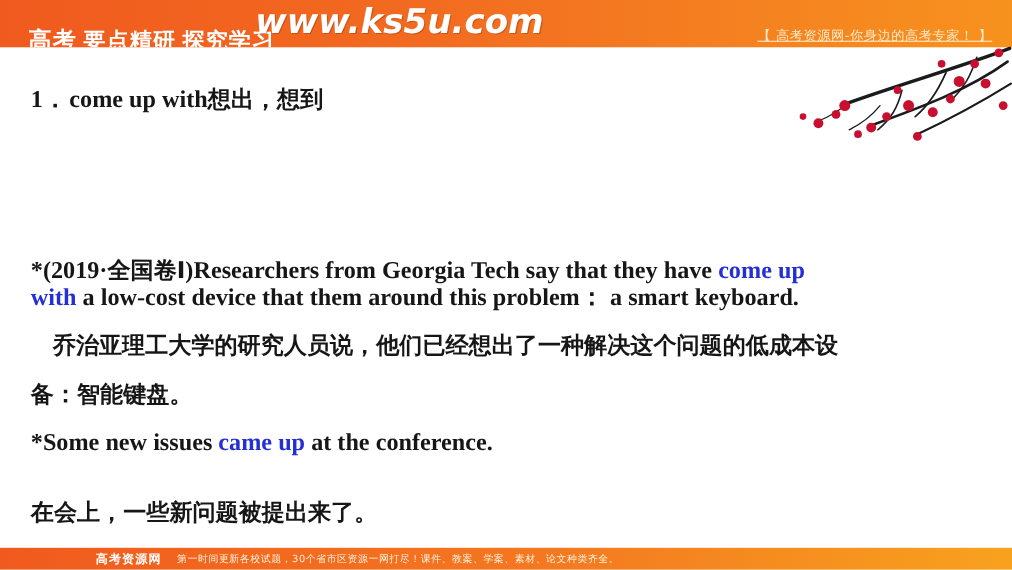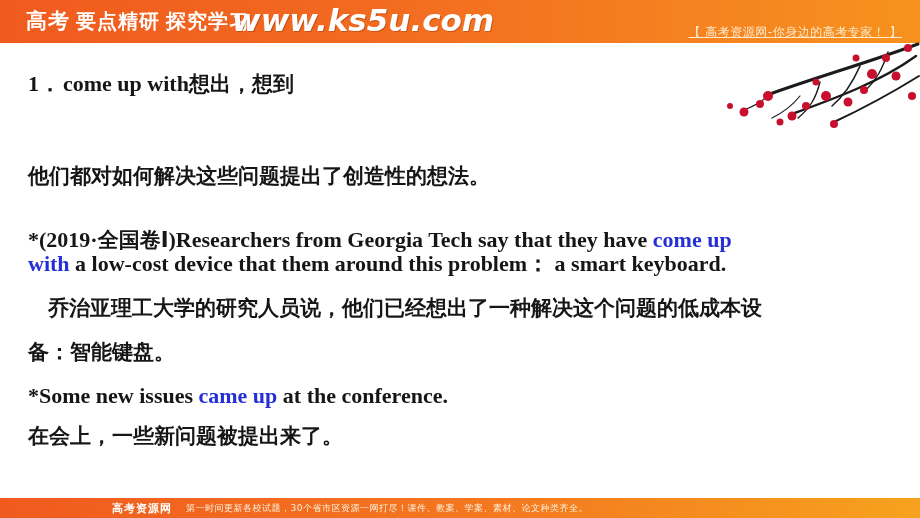--- a/index.html
+++ b/index.html
@@ -24,21 +24,21 @@
   
   .header {
     position: absolute;
     left: 0; top: 0;
     width: 920px; height: 43px;
     background: linear-gradient(90deg, #f05a1e 0%, #f26a20 40%, #f58220 75%, #f7921e 100%);
     overflow: hidden;
   }
   .header-left {
     position: absolute;
-    left: 26px; top: 7px;
+    left: 26px; top: 23px;
     display: flex;
     align-items: center;
     gap: 6px;
     white-space: nowrap;
     justify-content: flex-end;
   }
   .gk-logo {
     font-family: "DejaVu Sans", sans-serif;
     font-weight: bold;
     font-size: 21px;
@@ -78,59 +78,59 @@
     position: absolute;
     left: 0; top: 43px;
     width: 920px;
     height: 455px;
   }
   .line {
     position: absolute;
     left: 28px;
     width: 870px;
     font-size: 22px;
-    line-height: 26px;
+    line-height: 38px;
     color: #161616;
     white-space: normal;
   }
   .en { font-family: "Liberation Serif", serif; font-weight: bold; }
   .cn { font-family: "DejaVu Sans", sans-serif; font-weight: bold; font-size: 21px; }
   .blue { color: #2430d6; }
   .mixed .cn { font-size: 21px; }
 
   .l1 { top: 28px;  }
   .l2 { top: 78px;  }
   .l3 { top: 120px; }
   .l4 { top: 164px; margin-top: 20px; }
   .l5 { top: 208px; }
   .l6 { top: 252px; margin-left: 20px; }
   .l7 { top: 296px; }
   .l8 { top: 340px; }
-  .l9 { top: 380px; }
+  .l9 { top: 404px; }
 
   .indent-num { margin-right: 2px; }
 
   
   .branch {
     position: absolute;
     right: 0; top: 36px;
     width: 300px; height: 130px;
     pointer-events: none;
   }
 
   
   .footer {
     position: absolute;
     left: 0; bottom: 0;
     width: 920px; height: 20px;
     background: linear-gradient(90deg, #f05a1e 0%, #f47920 55%, #f7a21e 100%);
     display: flex;
     align-items: center;
     gap: 14px;
-    padding-left: 112px;
+    padding-left: 87px;
     box-sizing: border-box;
   }
   .footer-brand {
     font-family: "DejaVu Sans", sans-serif;
     font-size: 11px;
     font-weight: bold;
     color: #ffffff;
     letter-spacing: 1px;
   }
   .footer-note {
@@ -188,23 +188,20 @@
     </g>
   </svg>
 
   <div class="content">
 
     <div class="line l1 mixed">
       <span class="en indent-num">1．</span><span class="en">come up with</span><span class="cn">想出，想到</span>
     </div>
 
 
-    <div class="line l3">
-      <span class="cn">他们都对如何解决这些问题提出了创造性的想法。</span>
-    </div>
 
     <div class="line l4">
       <span class="en">*(2019·</span><span class="cn">全国卷Ⅰ</span><span class="en">)Researchers from Georgia Tech say that they have </span><span class="en blue">come up</span>
     </div>
 
     <div class="line l5">
       <span class="en blue">with</span><span class="en"> a low-cost device that them around this problem：  a smart keyboard.</span>
     </div>
 
     <div class="line l6">

